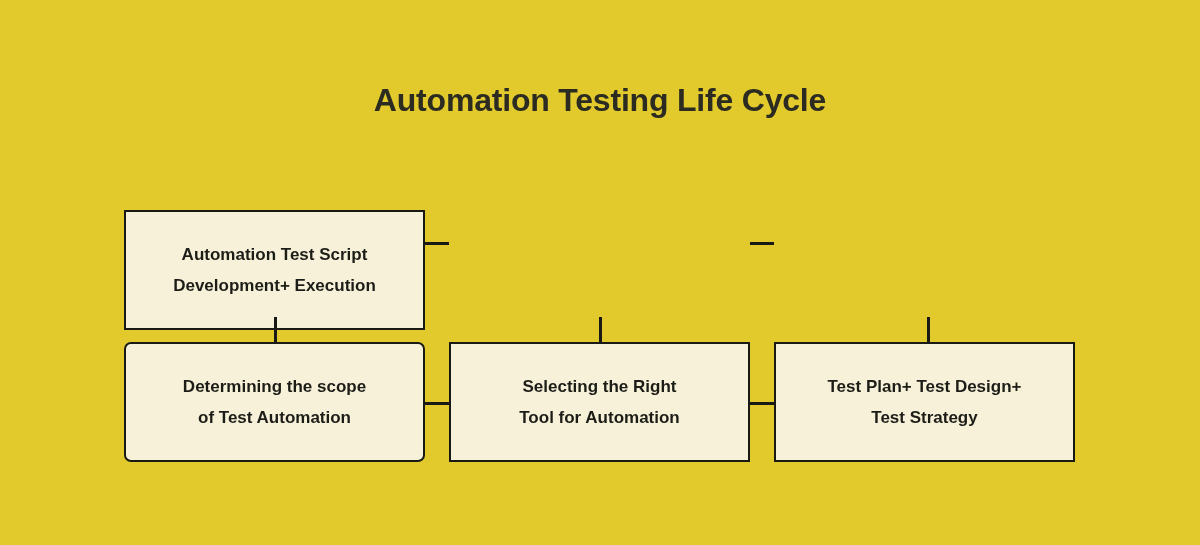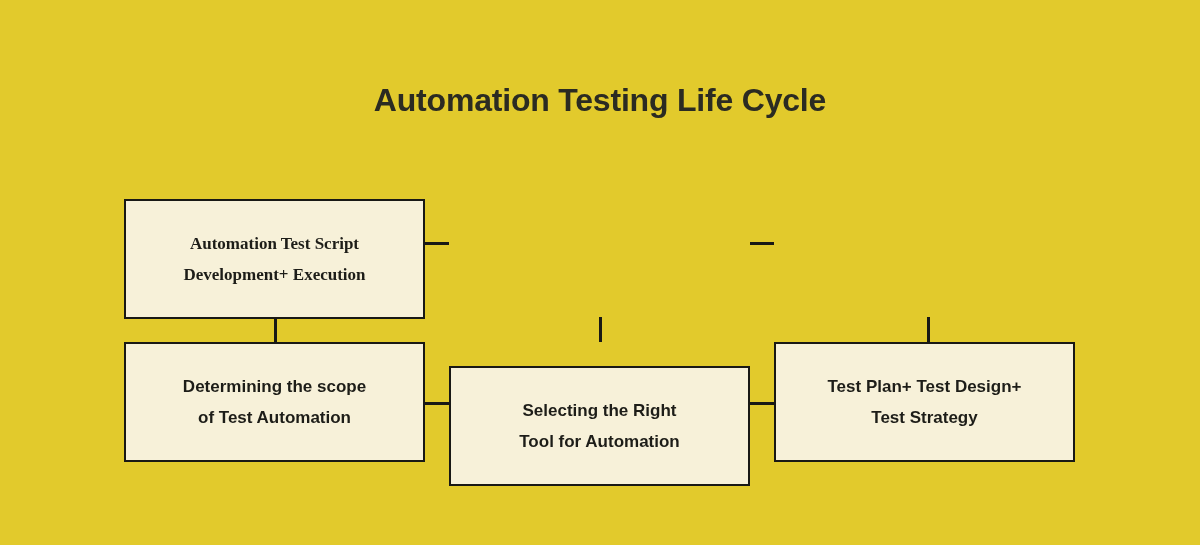--- a/index.html
+++ b/index.html
@@ -59,33 +59,33 @@
     border-left: 3px solid #191915;
   }
 </style>
 </head>
 <body>
 
 <div id="canvas">
 
   <div id="title">Automation Testing Life Cycle</div>
 
-  <div class="flow-box" style="left:124px; top:199px; width:301px; height:120px;font-family:Liberation Serif, serif;">
+  <div class="flow-box" style="left:124px; top:210px; width:301px; height:120px;">
     <div class="flow-box-label">Automation Test Script
 Development+ Execution</div>
   </div>
 
 
 
-  <div class="flow-box" style="left:124px; top:342px; width:301px; height:120px;">
+  <div class="flow-box" style="left:124px; top:342px; width:301px; height:120px;border-radius:7px;">
     <div class="flow-box-label">Determining the scope
 of Test Automation</div>
   </div>
 
-  <div class="flow-box" style="left:449px; top:342px; width:301px; height:120px;margin-top:24px;">
+  <div class="flow-box" style="left:449px; top:342px; width:301px; height:120px;">
     <div class="flow-box-label">Selecting the Right
 Tool for Automation</div>
   </div>
 
   <div class="flow-box" style="left:774px; top:342px; width:301px; height:120px;">
     <div class="flow-box-label">Test Plan+ Test Design+
 Test Strategy</div>
   </div>
 
   <div class="connector-h" style="left:425px; top:242px; width:24px;"></div>

